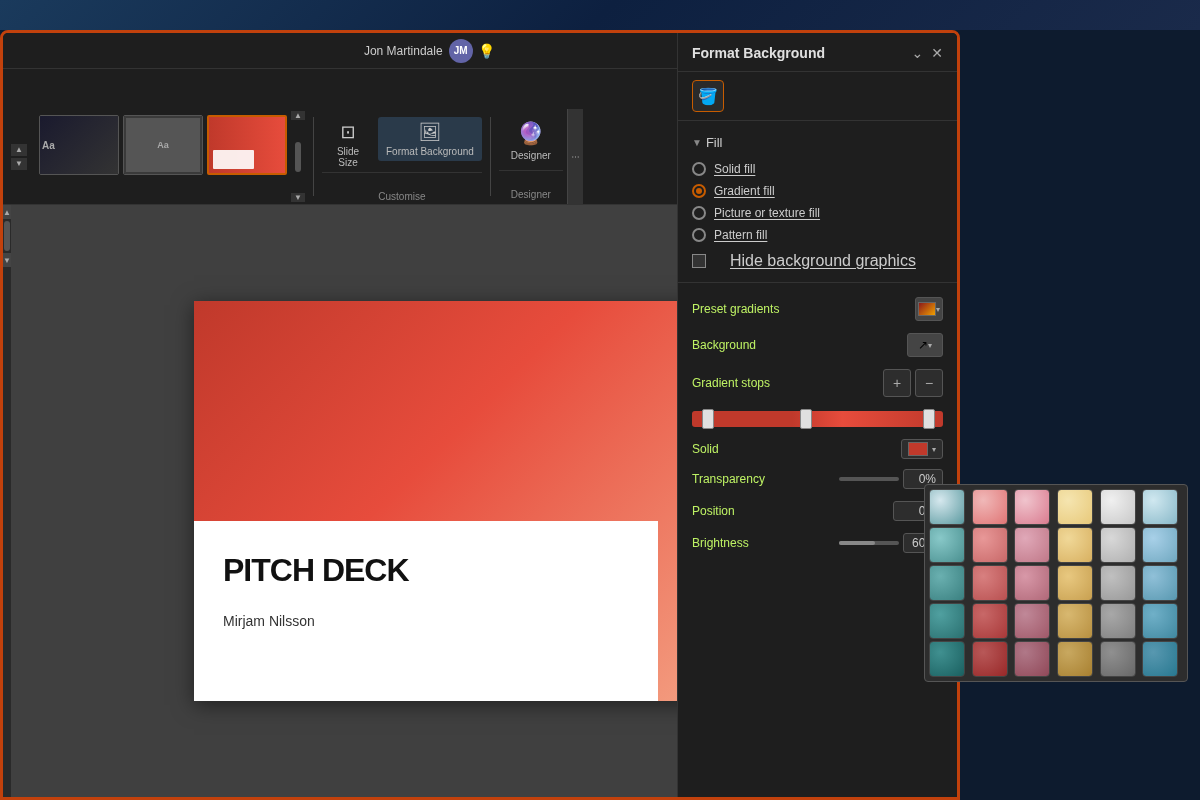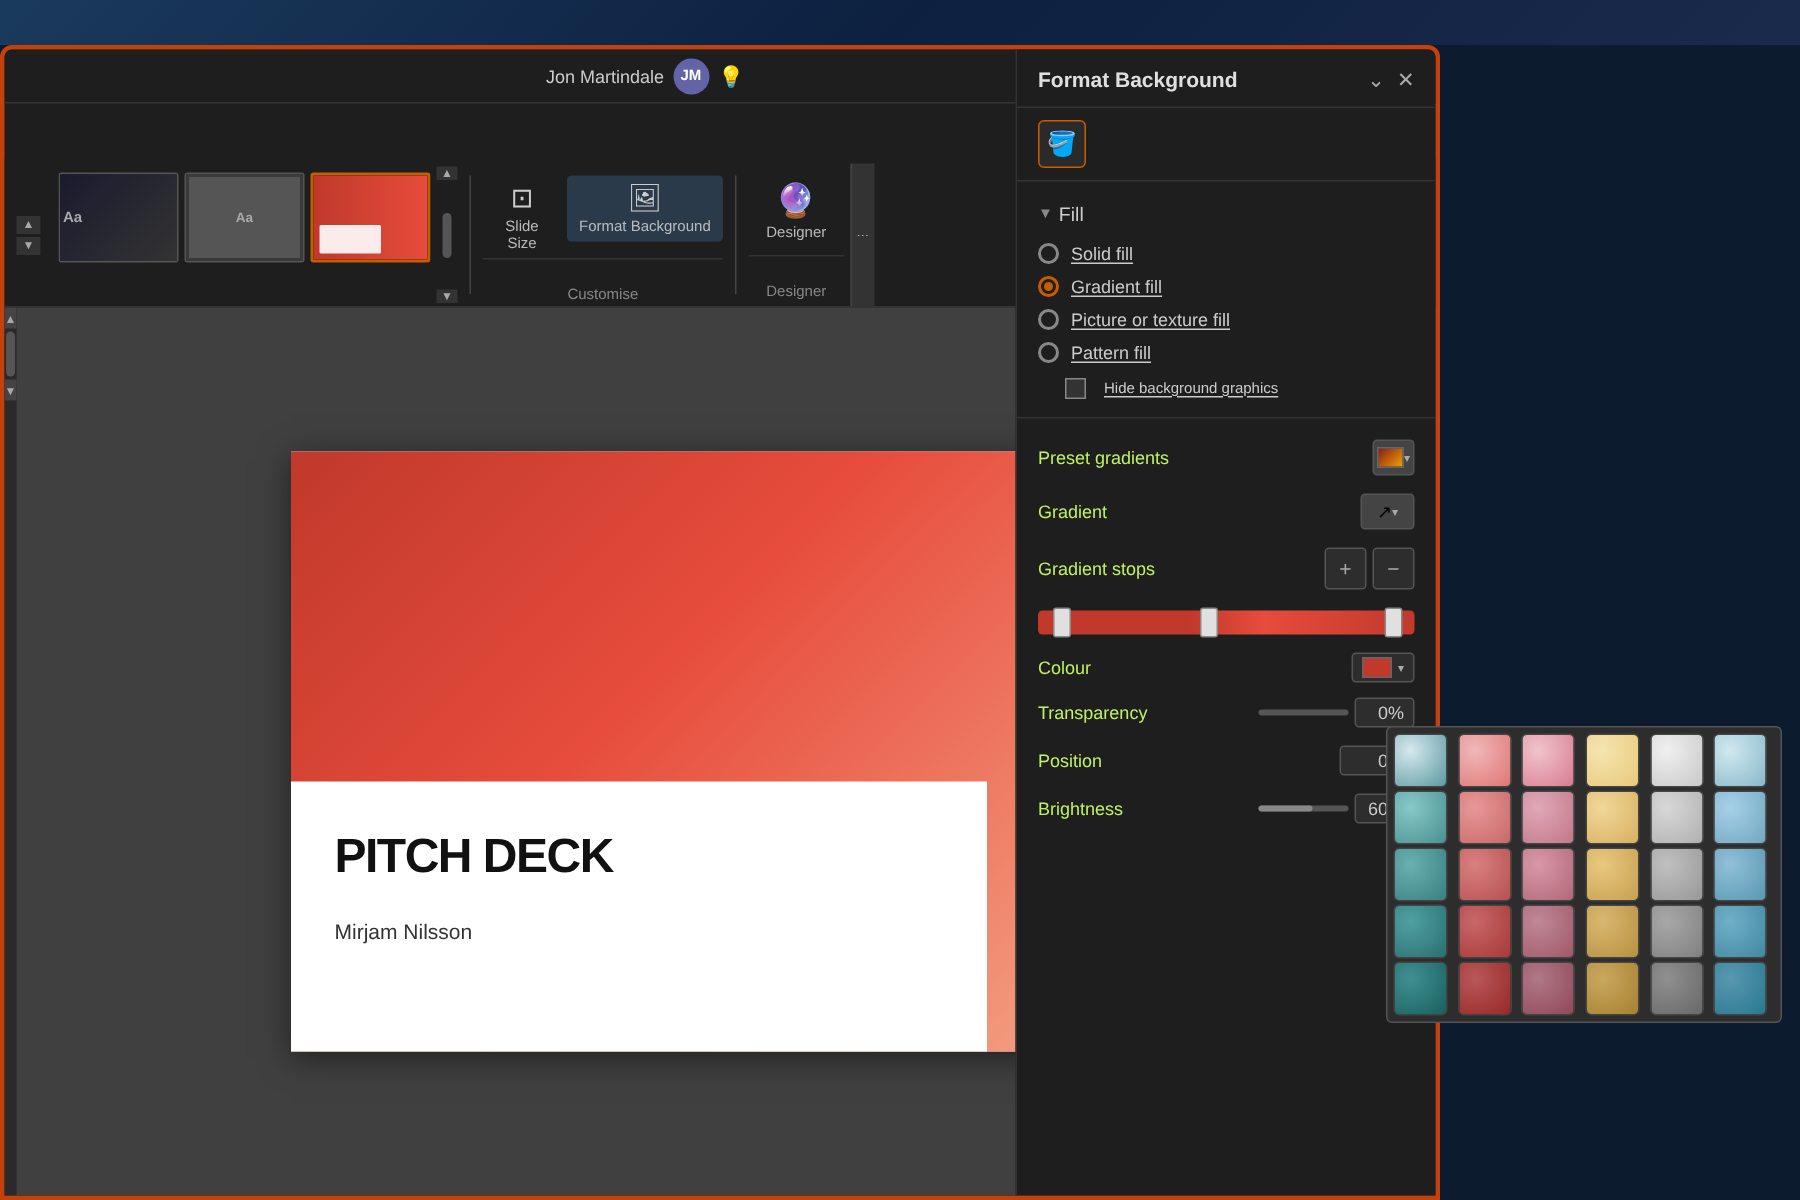--- a/index.html
+++ b/index.html
@@ -416,26 +416,25 @@
       width: 6px;
       height: 6px;
       border-radius: 50%;
       background: #c75c00;
     }
     .radio-label { text-decoration: underline; text-underline-offset: 2px; }
 
     .checkbox-item {
       display: flex;
       align-items: center;
-      gap: 12px;
+      gap: 24px;
       padding: 4px 14px;
-      font-size: 10px;
-      color: #ccc;
-      cursor: pointer;
-      margin-left: 18px;
+      font-size: 16px;
+      color: #ccc;
+      cursor: pointer;
     }
     .checkbox-box {
       width: 14px;
       height: 14px;
       border: 1px solid #888;
       background: #333;
       display: flex;
       align-items: center;
       justify-content: center;
       flex-shrink: 0;
@@ -844,21 +843,21 @@
       <div class="panel-row">
         <span class="panel-row-label">Preset gradients</span>
         <button class="preset-btn">
           <div class="preset-swatch"></div>
           <span style="font-size:8px;color:#aaa;">▾</span>
         </button>
       </div>
 
 
       <div class="panel-row">
-        <span class="panel-row-label">Gradient</span>
+        <span class="panel-row-label">Background</span>
         <button class="preset-btn" style="width:36px;">
           <span style="font-size:12px;">↗</span>
           <span style="font-size:8px;color:#aaa;">▾</span>
         </button>
       </div>
 
 
       <div class="panel-row">
         <span class="panel-row-label">Gradient stops</span>
         <div style="display:flex;gap:4px;">
@@ -869,21 +868,21 @@
 
       <div class="gradient-stops-row">
         <div class="gradient-bar">
           <div class="gradient-handle handle-1"></div>
           <div class="gradient-handle handle-2"></div>
           <div class="gradient-handle handle-3"></div>
         </div>
       </div>
 
       <div class="colour-row">
-        <span class="panel-row-label">Colour</span>
+        <span class="panel-row-label">Solid</span>
         <button class="colour-swatch-btn">
           <div class="colour-swatch"></div>
           <span style="font-size:8px;color:#aaa;">▾</span>
         </button>
       </div>
 
       <div class="panel-row">
         <span class="panel-row-label">Transparency</span>
         <div style="display:flex;align-items:center;gap:4px;">
           <div class="slider-track" style="width:60px;">

